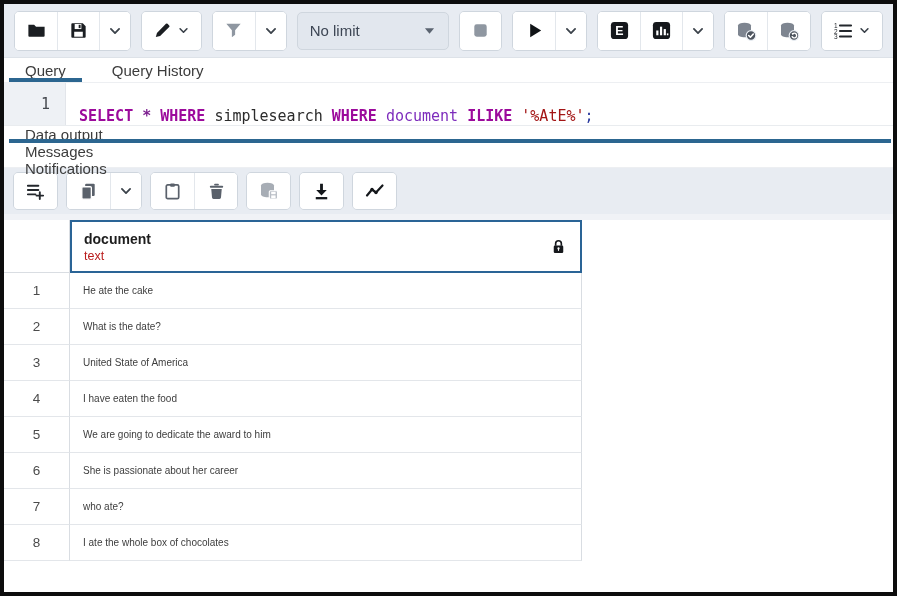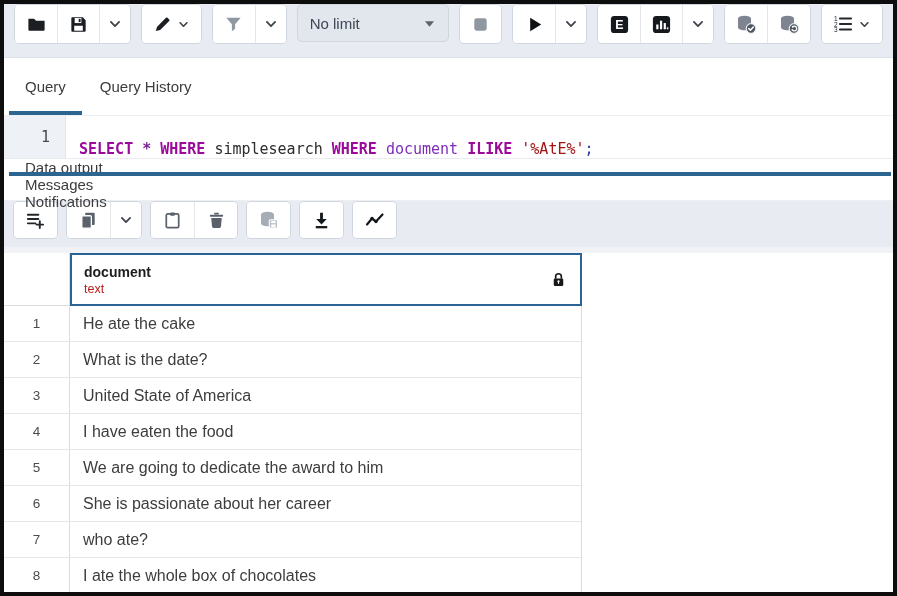--- a/index.html
+++ b/index.html
@@ -9,21 +9,21 @@
     width: 897px; height: 596px;
     border: 4px solid #0d0d0d;
     background: #fff;
     display: flex; flex-direction: column;
     overflow: hidden;
   }
 
   
   .toolbar {
     background: #e8ecf2;
-    display: flex; align-items: flex-start;
+    display: flex; align-items: center;
     flex: 0 0 auto;
   }
   .tb1 { height: 54px; gap: 10px; padding: 0 10px; border-bottom: 1px solid #dde2e8; }
   .tb2 { height: 46px; gap: 8px;  padding: 0 9px; }
 
   .grp {
     display: flex; align-items: stretch;
     background: #fff;
     border: 1px solid #cfd6de;
     border-radius: 5px;
@@ -45,21 +45,21 @@
     border: 1px solid #cfd6de; border-radius: 5px;
     color: #3d4654; font-size: 15px; cursor: pointer;
   }
 
   
   .tabbar {
     display: flex; align-items: stretch;
     background: #fff; padding-left: 5px;
     flex: 0 0 auto; border-bottom: 1px solid #edeff2;
   }
-  .tabbar1 { height: 58px; }
+  .tabbar1 { height: 25px; gap: 12px; }
   .tabbar2 { height: 42px; flex-direction: column; }
   .tab {
     position: relative; display: flex; align-items: center;
     padding: 0 16px; margin-right: 2px;
     font-size: 15px; color: #3c3c3c; cursor: pointer; white-space: nowrap;
   }
   .tab.active::after {
     content: ""; position: absolute; left: 0; right: 0; bottom: 0;
     height: 4px; background: #2c6690;
   }
@@ -99,21 +99,21 @@
   .col-type { font-size: 12.5px; color: #b91c1c; }
   .g-row { display: flex; height: 36px; flex: 0 0 auto; }
   .g-num {
     width: 66px; border-right: 1px solid #d9dde2; border-bottom: 1px solid #e3e6ea;
     display: flex; align-items: center; justify-content: center;
     font-size: 13.5px; color: #4b4b4b; cursor: pointer; background: #fff;
   }
   .g-cell {
     width: 512px; border-right: 1px solid #d9dde2; border-bottom: 1px solid #e3e6ea;
     display: flex; align-items: center; padding: 0 13px;
-    font-size: 16px; color: #3d3d3d; cursor: pointer; background: #fff;
+    font-size: 10px; color: #3d3d3d; cursor: pointer; background: #fff;
     white-space: nowrap; overflow: hidden;
   }
   svg { display: block; }
 </style>
 </head>
 <body>
 
 <div class="frame">
 
   <div class="toolbar tb1">

